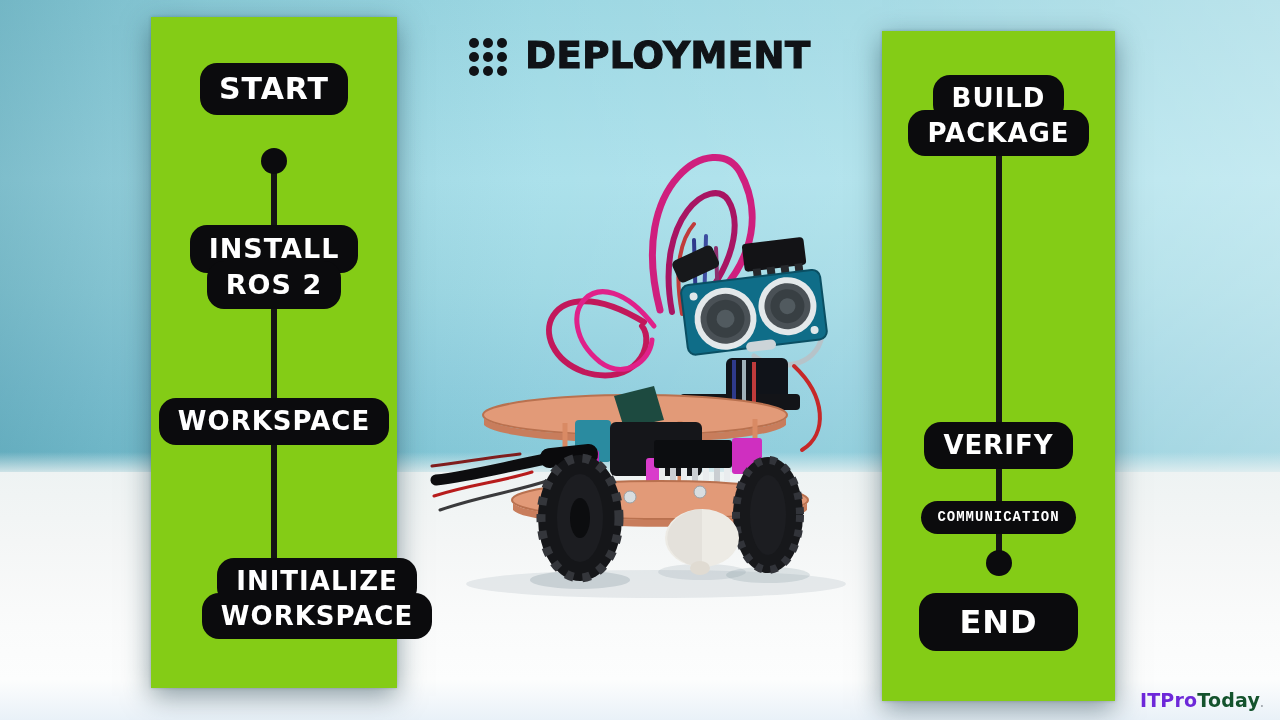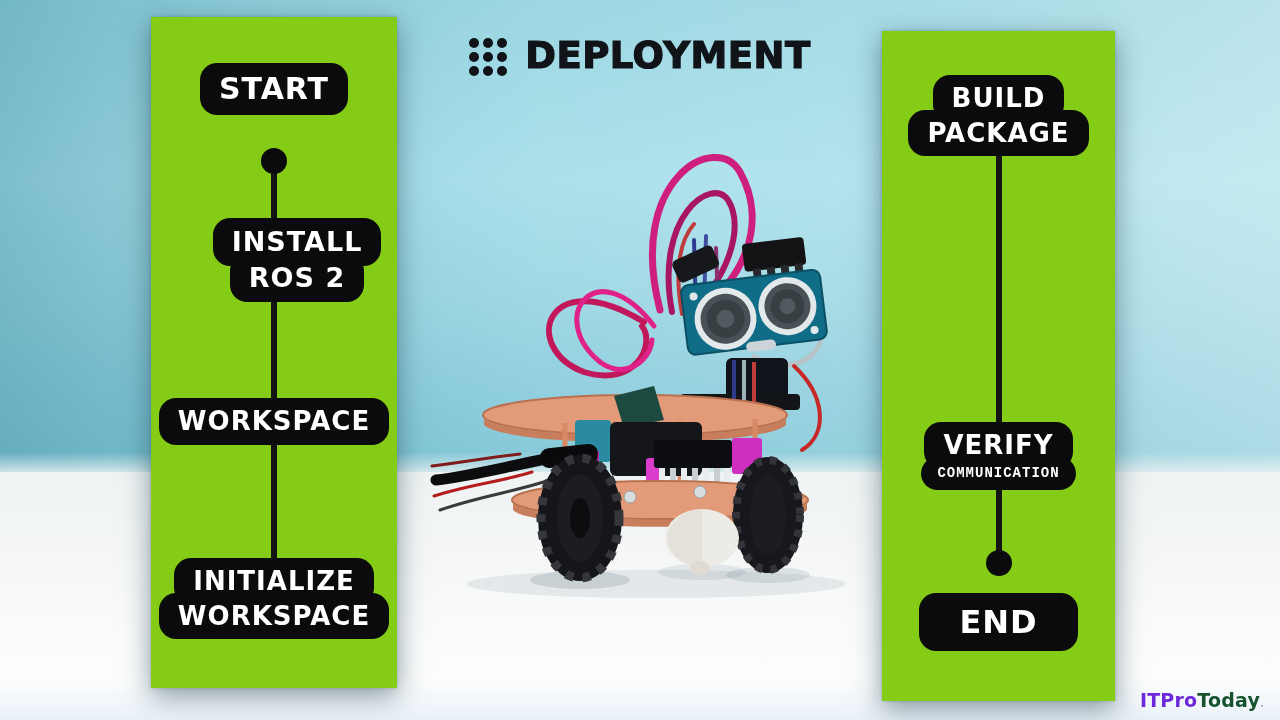--- a/index.html
+++ b/index.html
@@ -73,42 +73,42 @@
     <span class="title-word">DEPLOYMENT</span>
   </div>
 
   <div class="panel left">
     <div class="flow-line" style="top:144px;height:446px;"></div>
     <div class="flow-dot" style="top:131px;"></div>
 
     <div class="node" style="top:46px;">
       <span class="node-line fs30">START</span>
     </div>
-    <div class="node" style="top:201px;margin-left:23px;">
+    <div class="node" style="top:208px;">
       <span class="node-line fs27">INSTALL</span>
       <span class="node-line fs27">ROS 2</span>
     </div>
     <div class="node" style="top:381px;">
       <span class="node-line fs26">WORKSPACE</span>
     </div>
-    <div class="node" style="top:541px;">
+    <div class="node" style="top:541px;padding-left:43px;">
       <span class="node-line fs26">INITIALIZE</span>
       <span class="node-line fs26">WORKSPACE</span>
     </div>
   </div>
 
   <div class="panel right">
     <div class="flow-line" style="top:70px;height:462px;"></div>
     <div class="flow-dot" style="top:519px;"></div>
 
     <div class="node" style="top:44px;">
       <span class="node-line fs26">BUILD</span>
       <span class="node-line fs26">PACKAGE</span>
     </div>
-    <div class="node" style="top:391px;">
+    <div class="node" style="top:391px;gap:44px;">
       <span class="node-line fs26">VERIFY</span>
       <span class="node-line fs18">COMMUNICATION</span>
     </div>
     <div class="node" style="top:562px;">
       <span class="node-line fs32">END</span>
     </div>
   </div>
 
   <svg class="robot" viewBox="0 0 424 476" aria-hidden="true">
 

